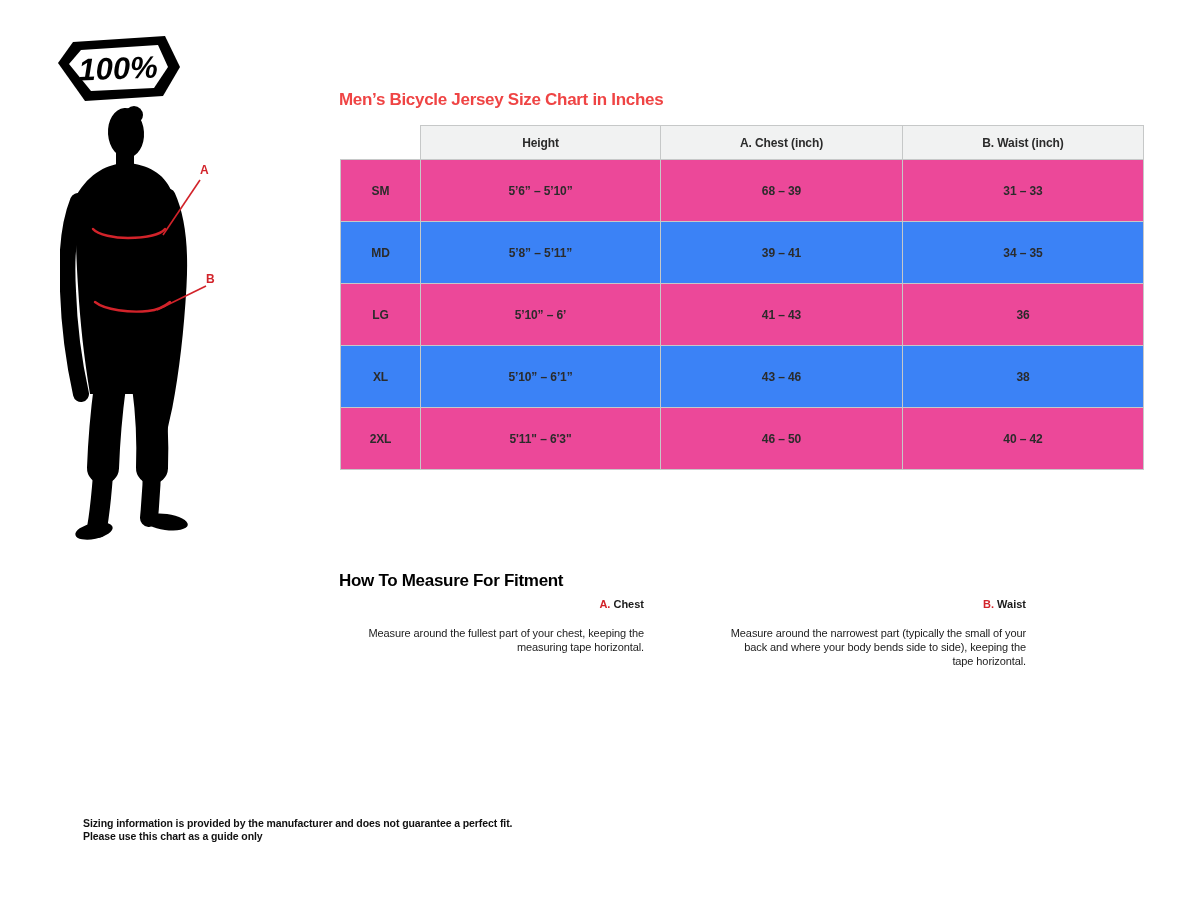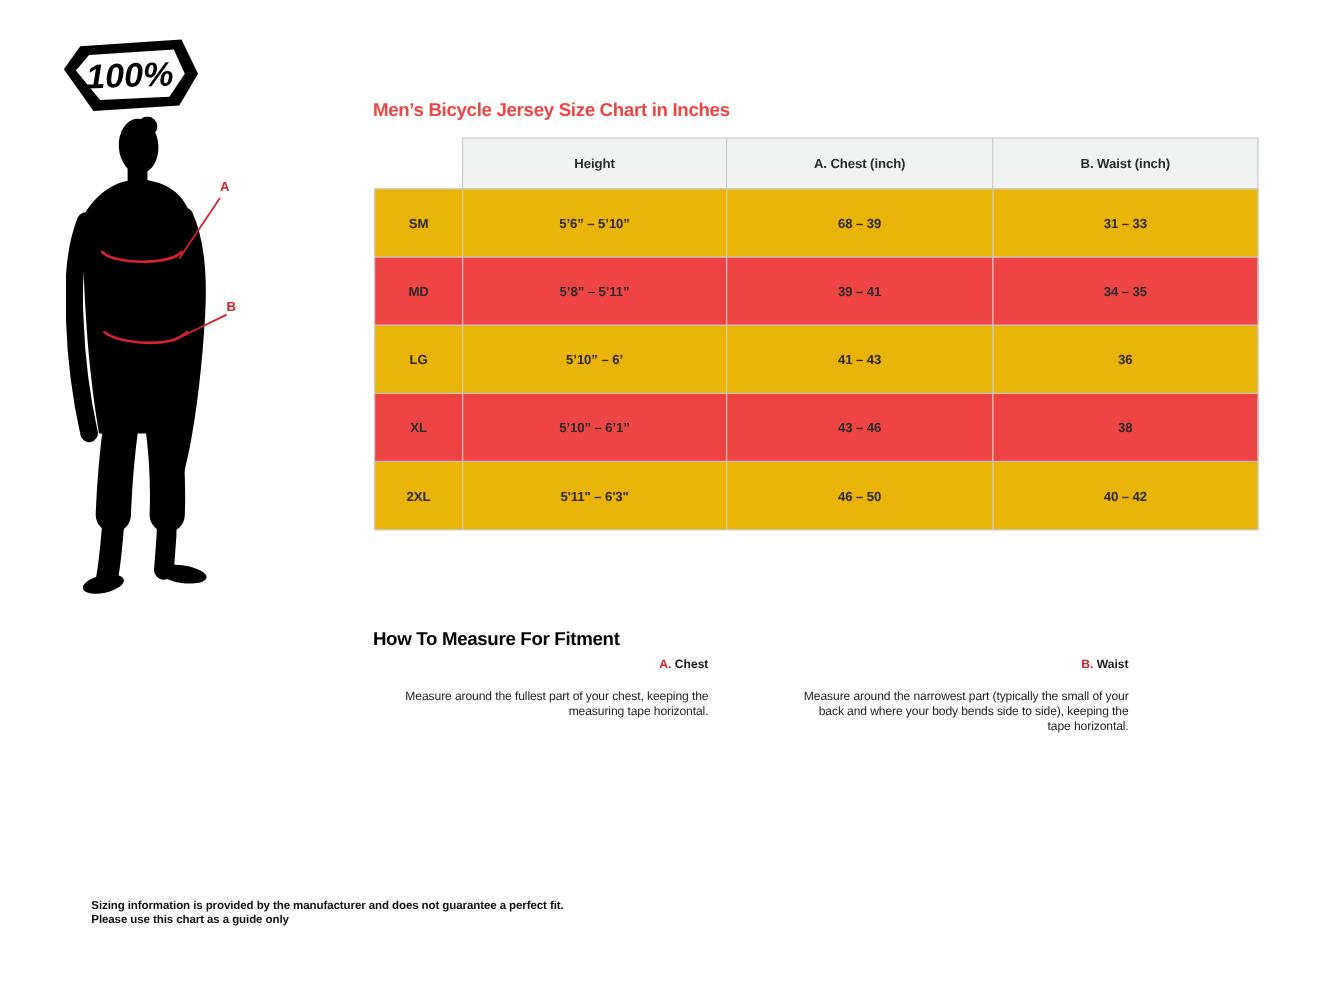--- a/index.html
+++ b/index.html
@@ -31,24 +31,24 @@
   .size-table col.c0 { width: 80px; }
   .size-table col.c1 { width: 240px; }
   .size-table col.c2 { width: 242px; }
   .size-table col.c3 { width: 241px; }
   .size-table th, .size-table td {
     border: 1px solid #c6c8c8;
     text-align: center; vertical-align: middle;
     font-size: 12px; font-weight: 700; color: #2b2b2b;
     letter-spacing: -0.1px;
   }
-  .size-table thead th { height: 46px; background: #f1f2f2; }
+  .size-table thead th { height: 34px; background: #f1f2f2; }
   .size-table thead th.blank { border: none; background: transparent; }
-  .size-table tbody td { height: 62px; background: #ef4444; }
-  .size-table tbody tr.alt td { background: #eab308; }
+  .size-table tbody td { height: 62px; background: #3b82f6; }
+  .size-table tbody tr.alt td { background: #ec4899; }
 
   
   .measure-title {
     position: absolute; left: 339px; top: 571px;
     font-size: 17px; font-weight: 700; letter-spacing: -0.3px; color: #000000;
   }
   .measure-col { position: absolute; top: 598px; width: 305px; text-align: right; }
   .measure-col.col-a { left: 339px; }
   .measure-col.col-b { left: 721px; }
   .measure-label { font-size: 11px; font-weight: 700; color: #1a1a1a; }

